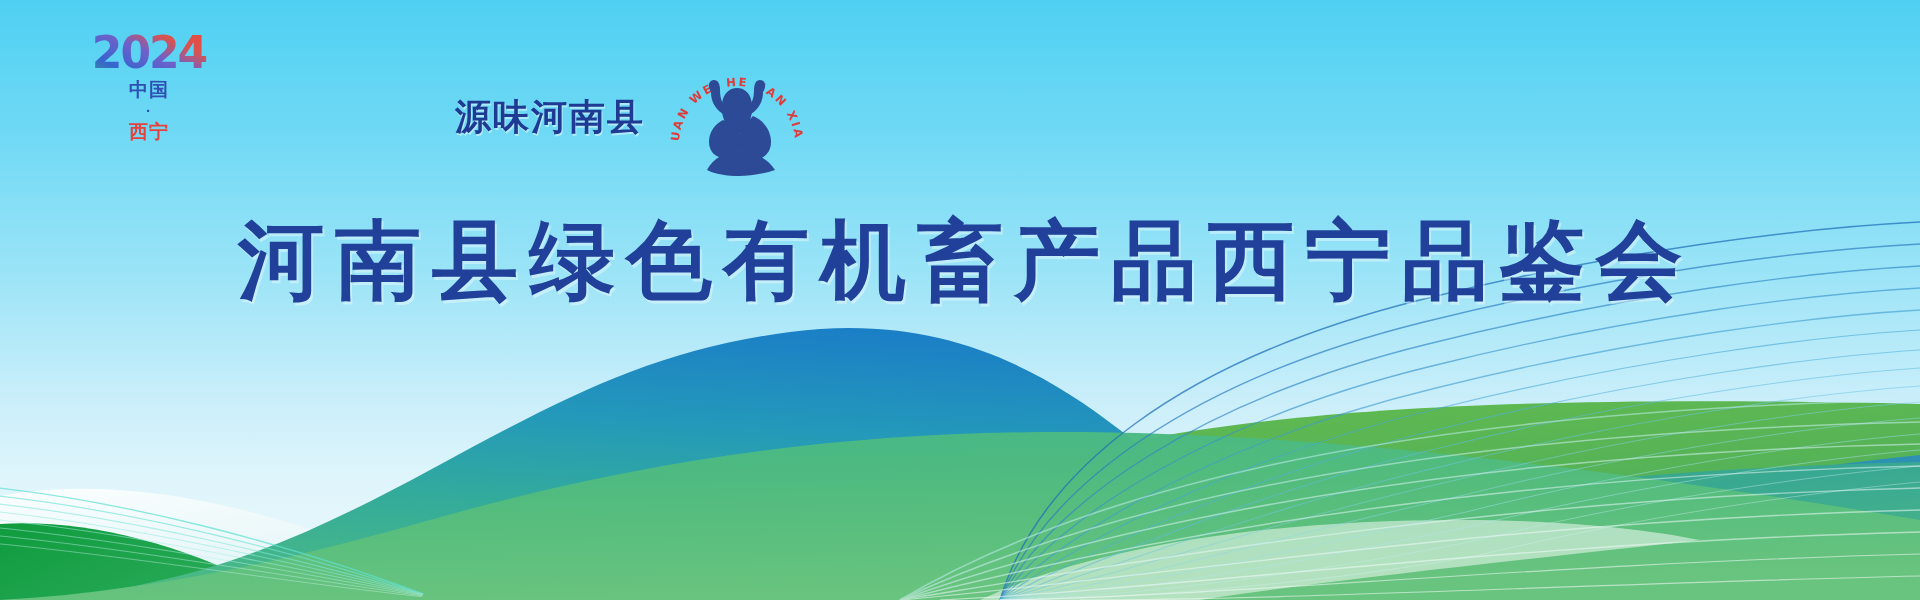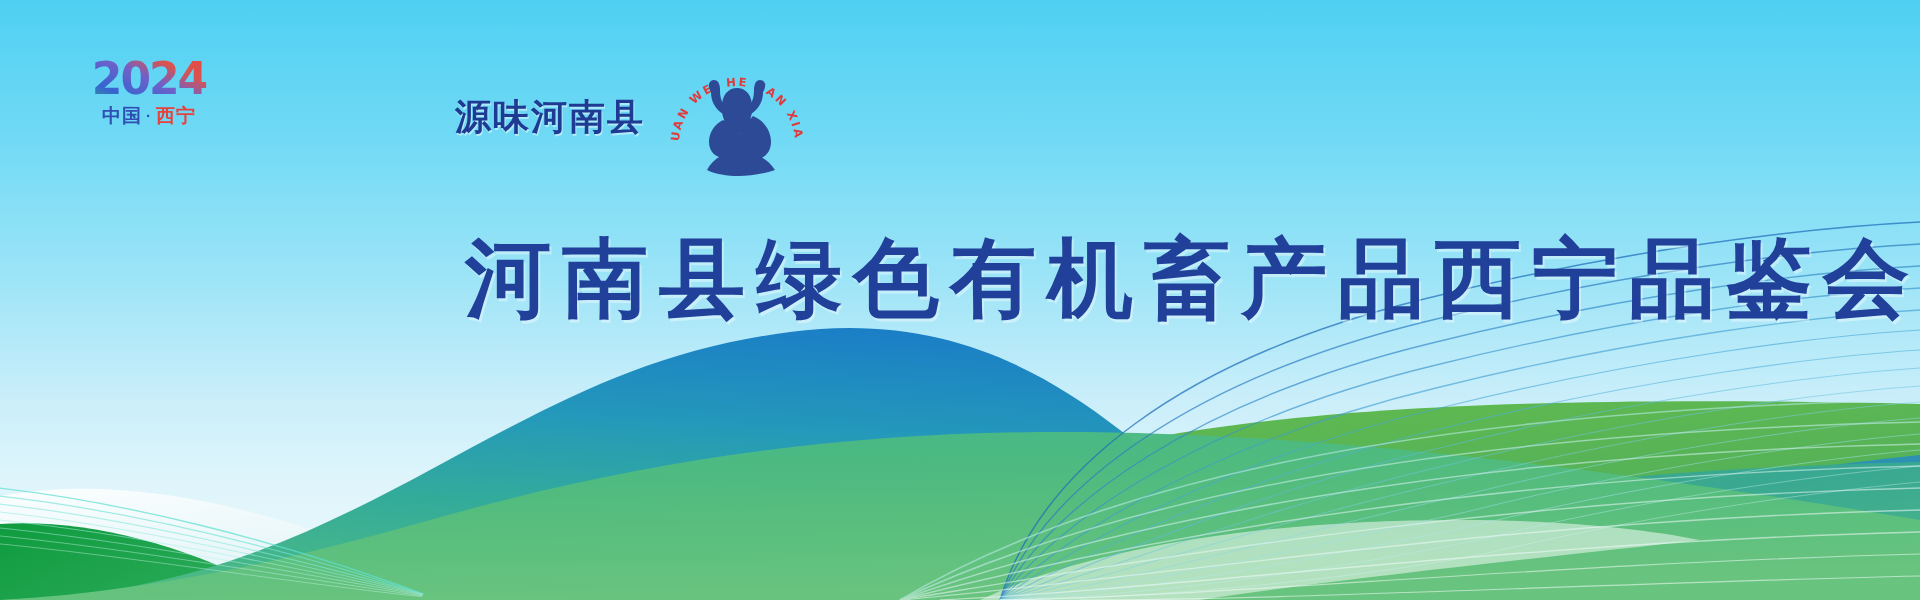--- a/index.html
+++ b/index.html
@@ -10,26 +10,26 @@
     background:#6ed4f5;
   }
   .banner{
     position:relative;width:1920px;height:600px;overflow:hidden;
     background:linear-gradient(180deg,#4fd0f2 0%,#6fd9f5 22%,#9ce4f7 46%,#c9eefa 66%,#dff5fb 80%,#eaf8fc 100%);
   }
   .layer{position:absolute;left:0;top:0;width:1920px;height:600px;}
   svg.layer{display:block;}
 
   
-  .year-logo{position:absolute;left:84px;top:57px;width:130px;text-align:right;line-height:1;}
+  .year-logo{position:absolute;left:84px;top:31px;width:130px;text-align:right;line-height:1;}
   .year-logo .yr{display:block;}
   .year-logo svg{display:block;}
   .city-line{
     margin-top:3px;display:flex;align-items:center;justify-content:center;gap:4px;
-    font-size:19px;font-weight:700;letter-spacing:1px;
+    font-size:19px;font-weight:700;letter-spacing:1px;flex-direction:column;
   }
   .city-cn{color:#2f4fb3;}
   .city-dot{color:#2f4fb3;font-size:15px;}
   .city-xn{color:#e8413c;}
 
   
   .brand{
     position:absolute;left:455px;top:62px;height:110px;
     display:flex;align-items:center;gap:22px;
   }
@@ -37,26 +37,25 @@
     font-size:36px;font-weight:700;color:#1f3a93;letter-spacing:2px;
     line-height:1;white-space:nowrap;
     text-shadow:1px 2px 0 rgba(255,255,255,.45);
     font-family:"DejaVu Sans","Liberation Sans",sans-serif;
   }
   .emblem{position:relative;width:140px;height:118px;flex:0 0 140px;}
   .emblem svg{display:block;}
 
   
   .headline{
-    position:absolute;left:0;top:218px;width:1920px;text-align:right;
+    position:absolute;left:0;top:218px;width:1920px;text-align:center;
     font-size:86px;font-weight:700;color:#21409a;letter-spacing:11px;
     line-height:1;white-space:nowrap;text-indent:11px;
     text-shadow:2px 3px 0 rgba(255,255,255,.38);
-    font-family:Liberation Sans, sans-serif;
-    margin-top:17px;
+    font-family:Liberation Serif, serif;
   }
 </style>
 </head>
 <body>
 
 <div class="banner">
 
   <svg class="layer" viewBox="0 0 1920 600" preserveAspectRatio="none" aria-hidden="true">
     <defs>
       <linearGradient id="gPeak" x1="0.62" y1="0" x2="0.35" y2="1">

